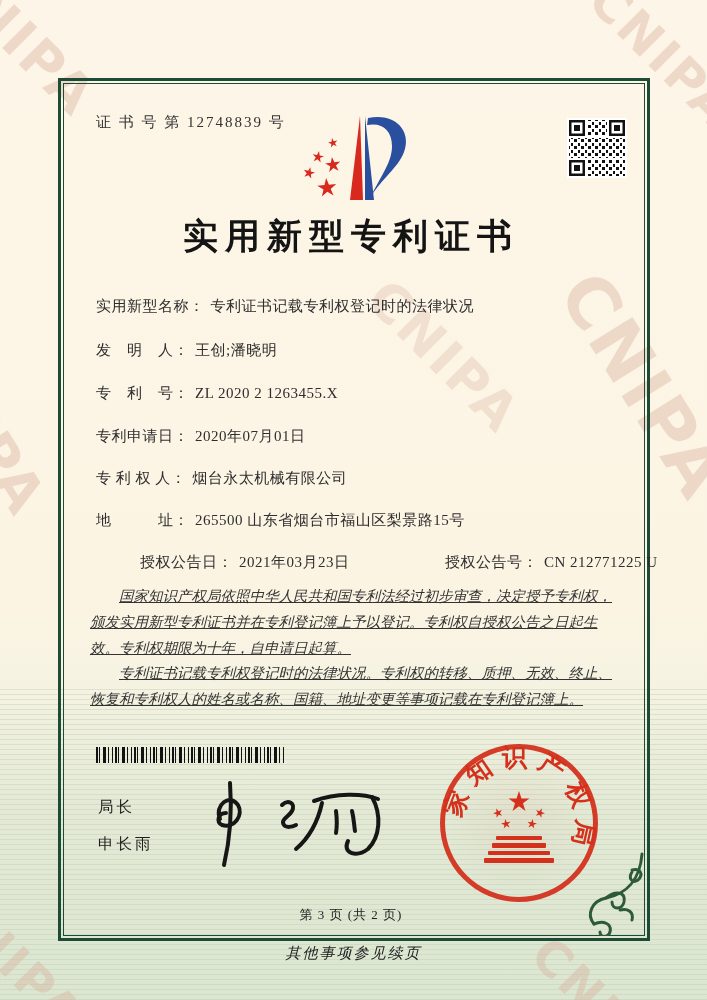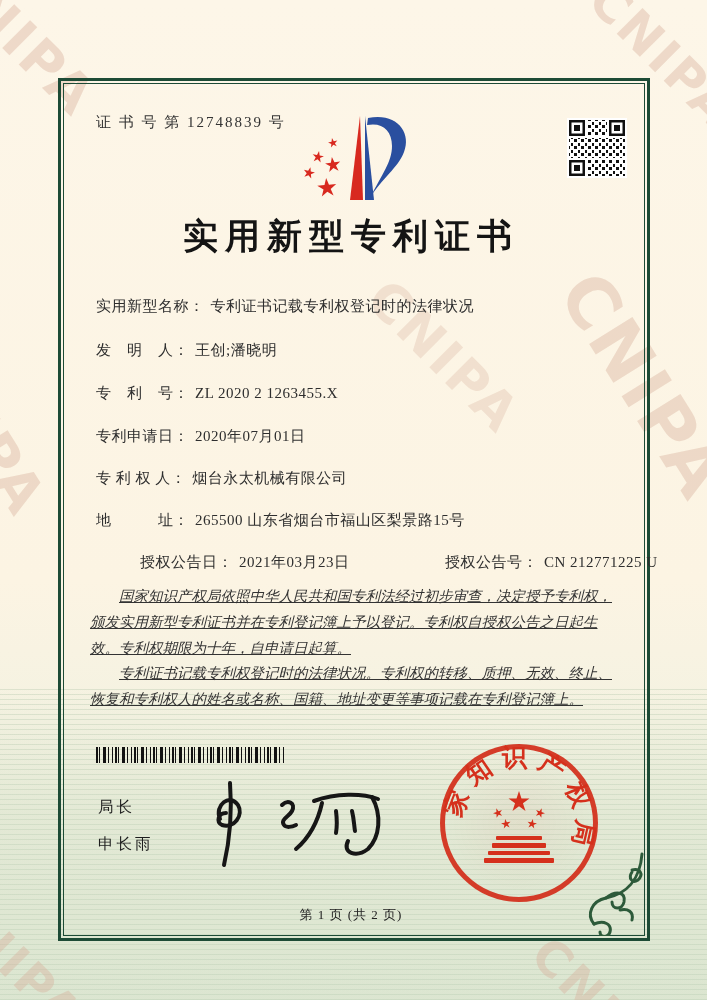--- a/index.html
+++ b/index.html
@@ -215,15 +215,16 @@
   <svg class="ornament" viewBox="0 0 66 86">
     <g fill="none" stroke="#2d5a3a" stroke-width="3" stroke-linecap="round">
       <path d="M60,4 C58,30 44,44 24,48 C10,51 4,64 12,74"></path>
       <path d="M24,48 C34,40 44,42 42,52 C40,60 30,60 30,52"></path>
       <path d="M12,74 C22,70 30,74 28,82 C26,88 18,88 18,82"></path>
       <path d="M50,20 C58,18 62,24 56,30 C50,34 46,28 50,22"></path>
       <path d="M38,60 C46,58 52,62 50,70"></path>
     </g>
   </svg>
 
-  <div class="page-num">第 1 页 (共 2 页)</div>
+  <div class="page-num">第 3 页 (共 2 页)</div>
+  <div class="cont-note">其他事项参见续页</div>
 
 </div>
 
 </body></html>

